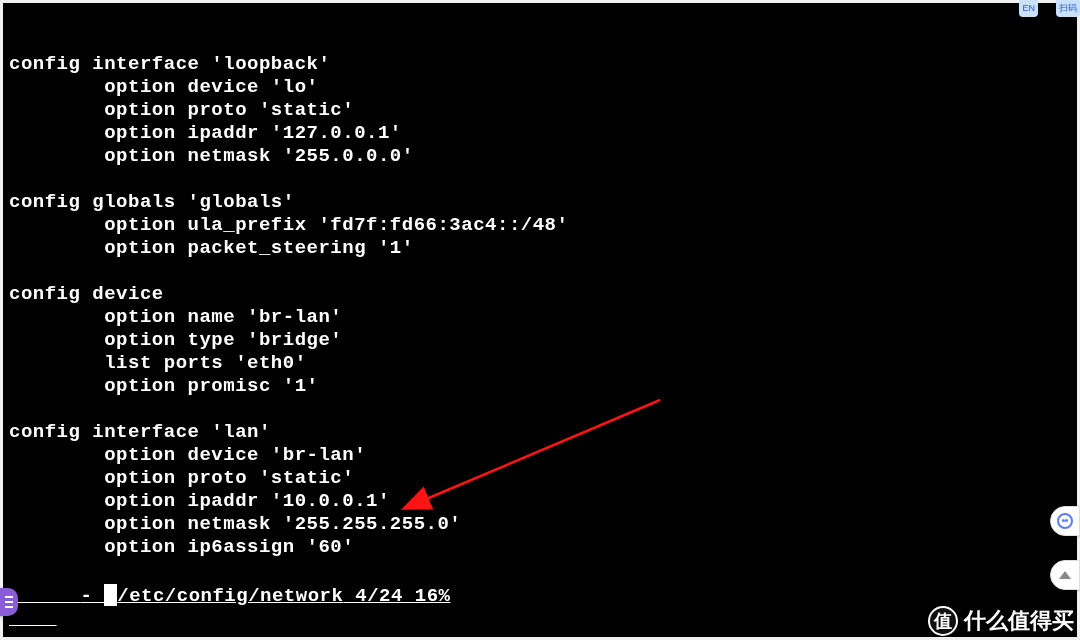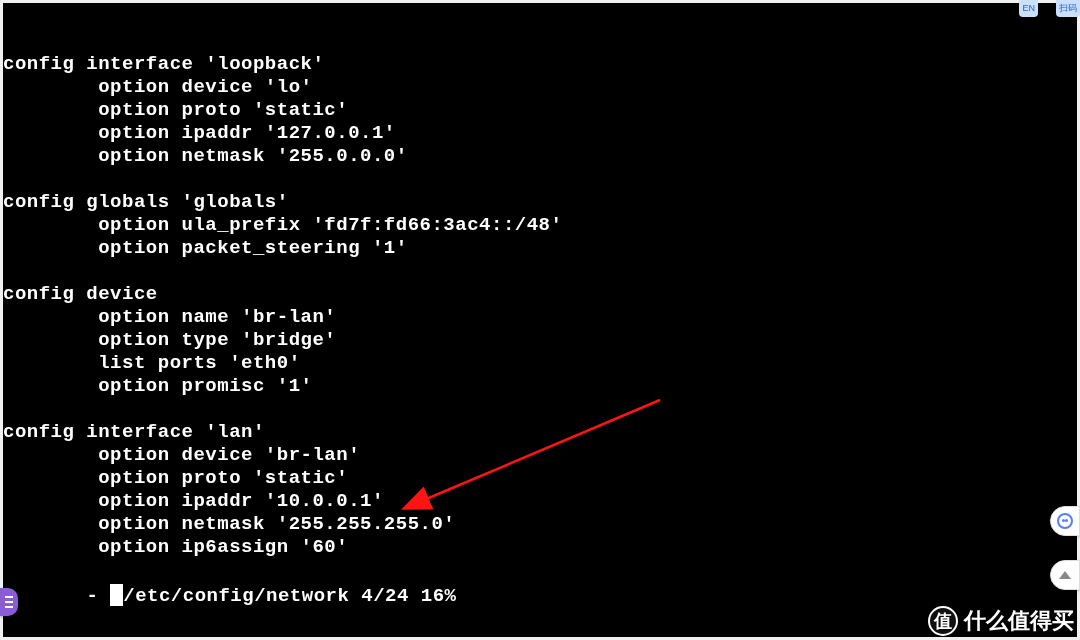--- a/index.html
+++ b/index.html
@@ -18,25 +18,26 @@
     background: #000;
     color: #fff;
     font-family: "Courier New", Courier, monospace;
     font-size: 19px;
     font-weight: bold;
     line-height: 23px;
     padding: 4px 0 0 0;
     white-space: pre;
     letter-spacing: 0.5px;
   }
-  .terminal pre { font: inherit; white-space: pre; }
+  .terminal pre { font: inherit; white-space: pre; padding-left: 6px; }
   .status-line {
     position: absolute;
-    left: 8px; right: 0; bottom: 6px;
+    left: 2px; right: 0; bottom: 6px;
     padding-left: 4px;
+    text-decoration: underline;
   }
   .cursor-cell {
     display: inline-block;
     width: 13px;
     height: 22px;
     vertical-align: -5px;
     background: #fff;
     color: #000;
   }
   

